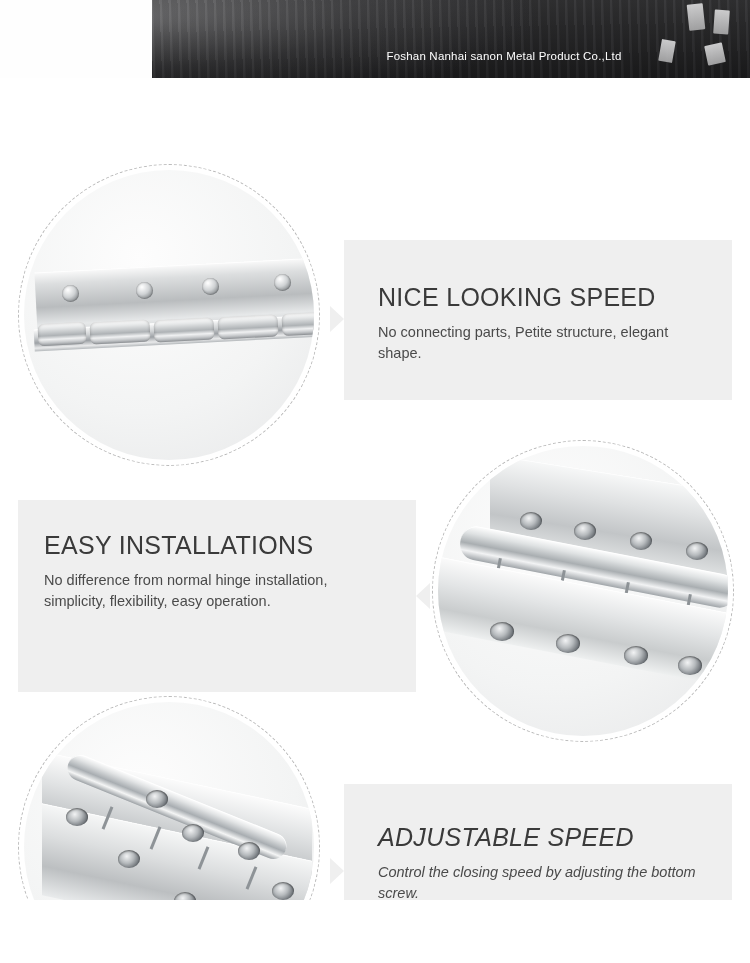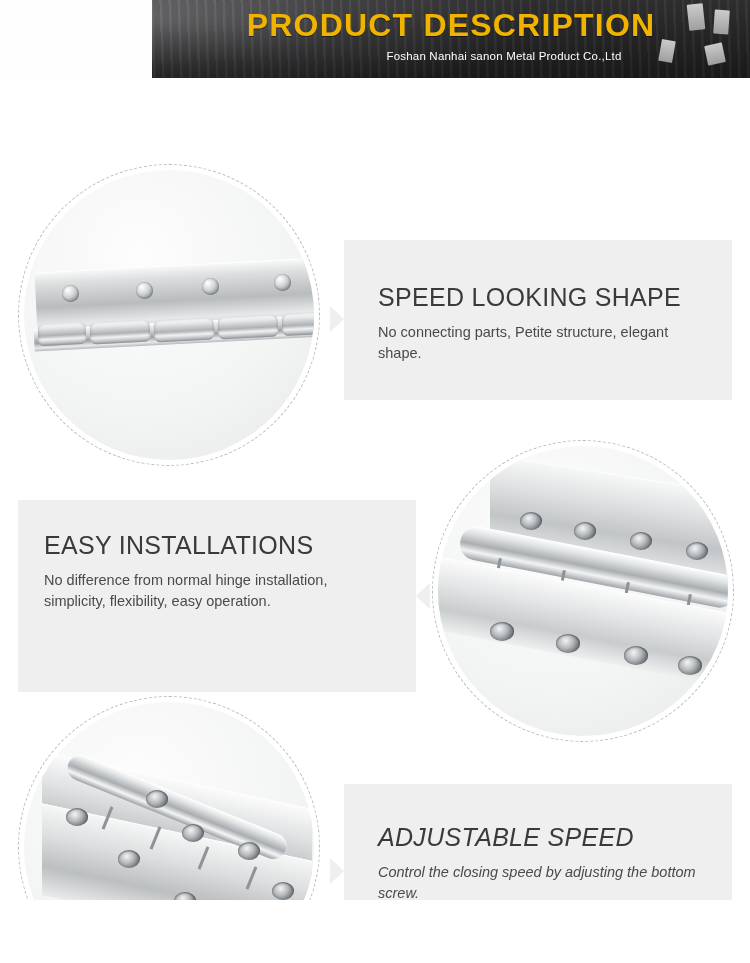--- a/index.html
+++ b/index.html
@@ -174,21 +174,20 @@
 </head>
 <body>
 
 <div class="header">
   <div class="header-photo"></div>
   <div class="header-chip chip-1"></div>
   <div class="header-chip chip-2"></div>
   <div class="header-chip chip-3"></div>
   <div class="header-chip chip-4"></div>
   <div class="header-left-band"></div>
-  <div class="header-title">PRODUCT DESCRIPTION</div>
   <div class="header-sub">Foshan Nanhai sanon Metal Product Co.,Ltd</div>
 </div>
 
 <div class="feature">
 
   <div class="circle" style="left:18px; top:86px; width:300px; height:300px;">
     <div class="circle-inner">
 
       <div class="metal" style="left:12px; top:95px; width:285px; height:68px; transform: rotate(-3deg);"></div>
       <div class="metal" style="left:10px; top:152px; width:290px; height:22px; transform: rotate(-3deg);
@@ -202,21 +201,21 @@
       <div class="knuckle" style="left:14px; top:153px; width:48px; height:22px; transform: rotate(-3deg);"></div>
       <div class="knuckle" style="left:66px; top:151px; width:60px; height:22px; transform: rotate(-3deg);"></div>
       <div class="knuckle" style="left:130px; top:149px; width:60px; height:22px; transform: rotate(-3deg);"></div>
       <div class="knuckle" style="left:194px; top:146px; width:60px; height:22px; transform: rotate(-3deg);"></div>
       <div class="knuckle" style="left:258px; top:143px; width:42px; height:22px; transform: rotate(-3deg);"></div>
     </div>
   </div>
 
   <div class="arrow arrow-right" style="left:330px; top:228px;"></div>
   <div class="text-card" style="left:344px; top:162px; width:388px; height:160px; padding:42px 30px 0 34px;">
-    <div class="t-title">SPEED LOOKING SHAPE</div>
+    <div class="t-title">NICE LOOKING SPEED</div>
     <div class="t-body">No connecting parts, Petite structure, elegant shape.</div>
   </div>
 </div>
 
 <div class="feature">
 
   <div class="circle" style="left:432px; top:362px; width:300px; height:300px;">
     <div class="circle-inner">
 
       <div class="metal" style="left:52px; top:28px; width:248px; height:96px;

